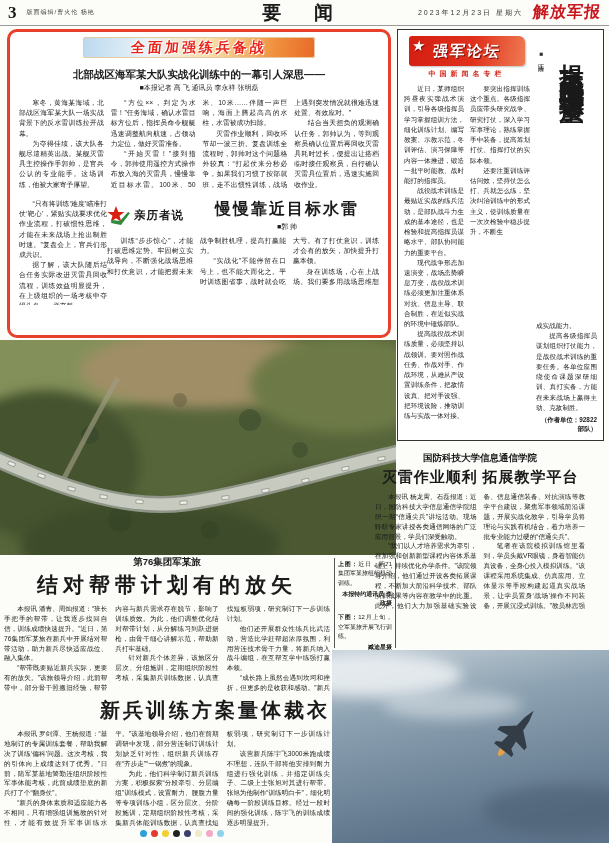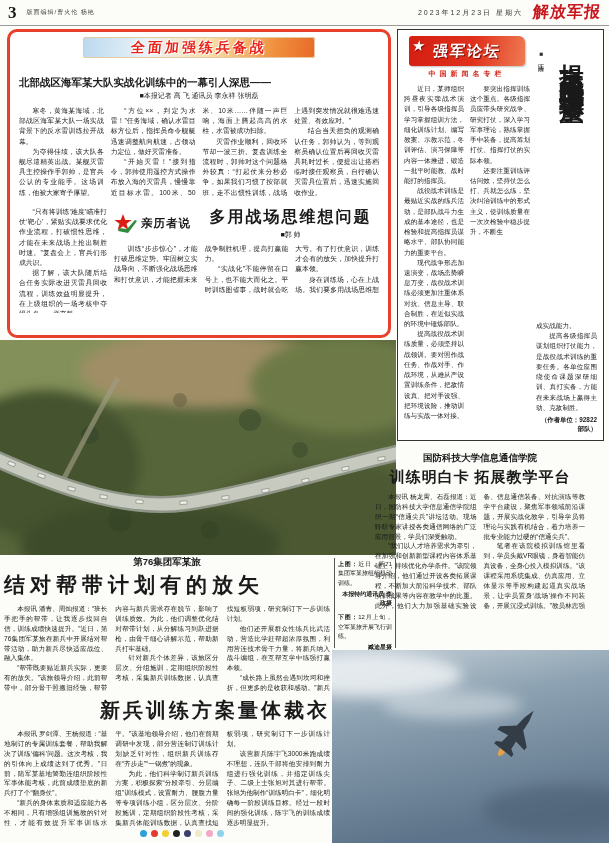--- a/index.html
+++ b/index.html
@@ -15,26 +15,26 @@
   .hdr-right{margin-left:auto;display:flex;align-items:center;gap:10px;}
   .hdr-date{font-size:7px;letter-spacing:2px;color:#333;}
   .hdr-mast{font-size:16px;font-weight:900;color:#c8161e;font-family:"Liberation Serif",serif;transform:skewX(-6deg);letter-spacing:1px;}
   
   .main-box{left:7px;top:29px;width:384px;height:309px;border:3px solid #e8402c;border-radius:10px;background:#fff;padding:3px 9px;}
   .banner{width:232px;height:21px;margin:2px auto 5px;display:flex;align-items:center;justify-content:center;
           background:linear-gradient(95deg,#bcd9ee 0%,#e9f3f9 28%,#f9dda6 55%,#f0913f 82%,#e86a28 100%);
           border-radius:3px;box-shadow:0 0 0 1px #e6c9a0 inset;}
   .banner span{font-size:14px;font-weight:900;color:#e8251c;letter-spacing:3px;transform:skewX(-6deg);
                text-shadow:0 0 2px #fff,1px 1px 0 #fff,-1px -1px 0 #fff;}
-  .kicker{text-align:left;font-size:10.5px;font-weight:bold;margin:18px 0 1px;}
+  .kicker{text-align:center;font-size:10.5px;font-weight:bold;margin:10px 0 1px;}
   .headline1{text-align:center;font-size:25px;font-weight:900;font-family:"Liberation Serif",serif;letter-spacing:2px;margin:1px 0 3px;}
   .byline1{text-align:center;font-size:7px;color:#222;margin-bottom:5px;}
   .cols4{column-count:4;column-gap:7px;column-fill:auto;height:96px;overflow:hidden;
          font-size:6.8px;line-height:1.5;text-align:justify;}
-  .main-bottom{display:flex;gap:7px;margin-top:5px;}
+  .main-bottom{display:flex;margin-top:5px;}
   .cont-col{width:88px;flex:none;font-size:6.8px;line-height:1.5;text-align:justify;height:106px;overflow:hidden;}
   .sub-art{flex:1;}
   .sub-head{display:flex;align-items:center;}
   .sub-logo{width:88px;flex:none;display:flex;align-items:center;gap:3px;}
   .sub-logo-text{font-size:11.5px;font-weight:900;letter-spacing:1px;}
   .sub-hw{flex:1;text-align:center;}
   .sub-headline{font-size:16px;font-weight:900;font-family:"Liberation Serif",serif;letter-spacing:2px;}
   .sub-byline{font-size:7px;margin-top:2px;}
   .cols3s{column-count:3;column-gap:7px;column-fill:auto;height:56px;overflow:hidden;
           font-size:6.8px;line-height:1.5;text-align:justify;margin-top:4px;}
@@ -62,21 +62,21 @@
   svg{display:block;}
   
   .caps{left:334px;top:558px;width:62px;height:90px;border-left:1px solid #555;border-right:1px solid #555;
         padding:2px 3px;font-size:6px;line-height:1.55;text-align:justify;}
   .caps p{text-indent:0;margin:0 0 2px;}
   .cap-label{font-weight:bold;}
   .cap-credit{text-align:right;font-weight:bold;margin-bottom:5px !important;}
   
   .pair{left:4px;top:556px;width:326px;}
   .kicker2{text-align:center;font-size:9.5px;font-weight:bold;margin-bottom:2px;}
-  .headline2{text-align:left;font-size:21px;font-weight:900;font-family:Liberation Serif, serif;letter-spacing:5px;margin-bottom:5px;}
+  .headline2{text-align:center;font-size:21px;font-weight:900;font-family:Liberation Serif, serif;letter-spacing:5px;margin-bottom:5px;}
   .cols3{column-count:3;column-gap:8px;column-fill:auto;height:90px;overflow:hidden;
          font-size:6.6px;line-height:1.5;text-align:justify;}
   
   .recruit{left:4px;top:697px;width:326px;}
   .headline3{text-align:right;font-size:20px;font-weight:900;font-family:"Liberation Serif",serif;letter-spacing:3px;margin-bottom:5px;}
   .cols3b{column-count:3;column-gap:8px;column-fill:auto;height:100px;overflow:hidden;
           font-size:6.6px;line-height:1.5;text-align:justify;}
   
   .tech{left:375px;top:452px;width:210px;}
   .headline4{text-align:center;font-size:15px;font-weight:900;font-family:"Liberation Serif",serif;letter-spacing:1px;margin:3px 0 5px;}
@@ -85,20 +85,21 @@
   
   .dots{left:140px;top:830px;display:flex;gap:4px;}
   .dot{width:7px;height:7px;border-radius:50%;display:inline-block;}
 </style>
 </head>
 <body>
 
 <div class="abs hdr">
   <span class="hdr-num">3</span>
   <span class="hdr-edit">版面编辑/曹火伦 杨艳</span>
+  <span class="hdr-center">要  闻</span>
   <span class="hdr-right">
     <span class="hdr-date">2023年12月23日 星期六</span>
     <span class="hdr-mast">解放军报</span>
   </span>
 </div>
 
 <div class="abs main-box">
   <div class="banner">
     <span>全面加强练兵备战</span>
   </div>
@@ -121,21 +122,21 @@
     <div class="sub-art">
       <div class="sub-head">
         <span class="sub-logo">
           <svg width="24" height="20" viewBox="0 0 24 20">
             <polygon points="9,0 11.3,6 17.5,6 12.5,9.8 14.4,16 9,12.3 3.6,16 5.5,9.8 0.5,6 6.7,6" fill="#d91e12"></polygon>
             <path d="M4,17 L14,19 L23,7 L21,6 L13,15 L5,14 Z" fill="#2f8c3c"></path>
           </svg>
           <span class="sub-logo-text">亲历者说</span>
         </span>
         <span class="sub-hw">
-          <div class="sub-headline">多用战场思维想问题</div>
+          <div class="sub-headline">慢慢靠近目标水雷</div>
           <div class="sub-byline">■郭 帅</div>
         </span>
       </div>
       <div class="cols3s">
         <p>训练“步步惊心”，才能打破思维定势。牢固树立实战导向，不断强化战场思维和打仗意识，才能把握未来战争制胜机理，提高打赢能力。</p>
         <p>“实战化”不能停留在口号上，也不能大而化之。平时训练图省事，战时就会吃大亏。有了打仗意识，训练才会有的放矢，加快提升打赢本领。</p>
         <p>身在训练场，心在上战场。我们要多用战场思维想问题，从训练细节抓起，把每一次训练都当成实战，方能在未来战场上克敌制胜。</p>
       </div>
     </div>
   </div>
@@ -221,21 +222,21 @@
     <p>本报讯 潘青、周灿报道：“班长手把手的帮带，让我逐步找回自信，训练成绩快速提升。”近日，第76集团军某旅在新兵中开展结对帮带活动，助力新兵尽快适应战位、融入集体。</p>
     <p>“帮带既要贴近新兵实际，更要有的放矢。”该旅领导介绍，此前帮带中，部分骨干照搬旧经验，帮带内容与新兵需求存在脱节，影响了训练质效。为此，他们调整优化结对帮带计划，从分解练习到跃进据枪，由骨干细心讲解示范，帮助新兵打牢基础。</p>
     <p>针对新兵个体差异，该旅区分层次、分组施训，定期组织阶段性考核，采集新兵训练数据，认真查找短板弱项，研究制订下一步训练计划。</p>
     <p>他们还开展群众性练兵比武活动，营造比学赶帮超浓厚氛围，利用营连技术骨干力量，将新兵纳入战斗编组，在互帮互学中练强打赢本领。</p>
     <p>“成长路上虽然会遇到坎坷和挫折，但更多的是收获和感动。”新兵王磊说，在结对帮带助力下，自己各项训练成绩稳步提升。</p>
   </div>
 </div>
 
 <div class="abs tech">
   <div class="kicker2">国防科技大学信息通信学院</div>
-  <div class="headline4">训练明白卡 拓展教学平台</div>
+  <div class="headline4">灭雷作业顺利 拓展教学平台</div>
   <div class="cols2">
     <p>本报讯 杨龙霄、石磊报道：近日，国防科技大学信息通信学院组织一期“信通尖兵”讲坛活动。现场聆听专家讲授各类通信网络的广泛应用前景，学员们深受触动。</p>
     <p>“我们以人才培养需求为牵引，在加强和创新新型课程内容体系基础上，持续优化办学条件。”该院领导介绍，他们通过开设各类拓展课程，不断加大前沿科学技术、部队演训成果等内容在教学中的比重。此外，他们大力加强基础实验设备、信息通信装备、对抗演练等教学平台建设，聚焦军事领域前沿课题，开展实战化教学，引导学员将理论与实践有机结合，着力培养一批专业能力过硬的“信通尖兵”。</p>
     <p>笔者在该院模拟训练馆里看到，学员头戴VR眼镜，身着智能仿真设备，全身心投入模拟训练。“该课程采用系统集成、仿真应用、立体显示等手段构建起逼真实战场景，让学员置身‘战场’操作不同装备，开展沉浸式训练。”教员林志强说，“利用VR训练系统开展训练，有效解决了训练场地复杂环境的局限问题，提升了教学质效。”</p>
 
   </div>
 </div>
 
 <div class="abs recruit">
   <div class="headline3">新兵训练方案量体裁衣</div>

